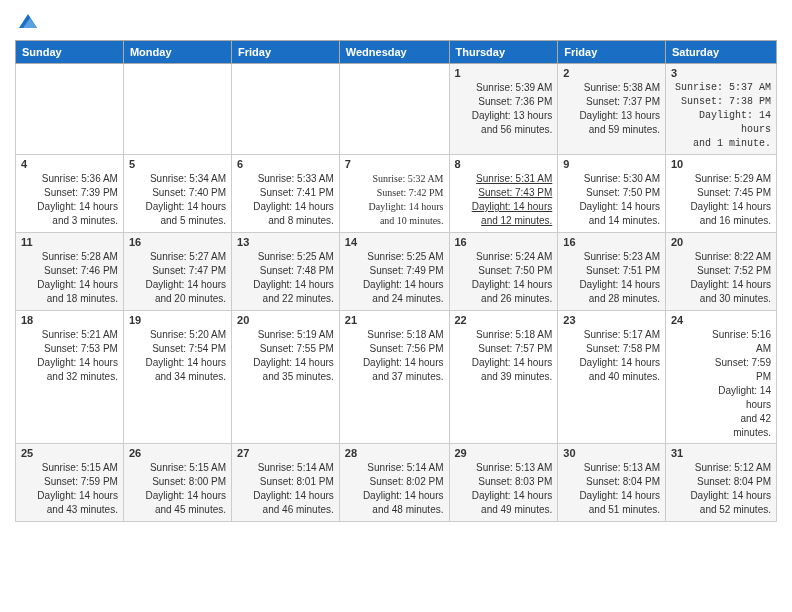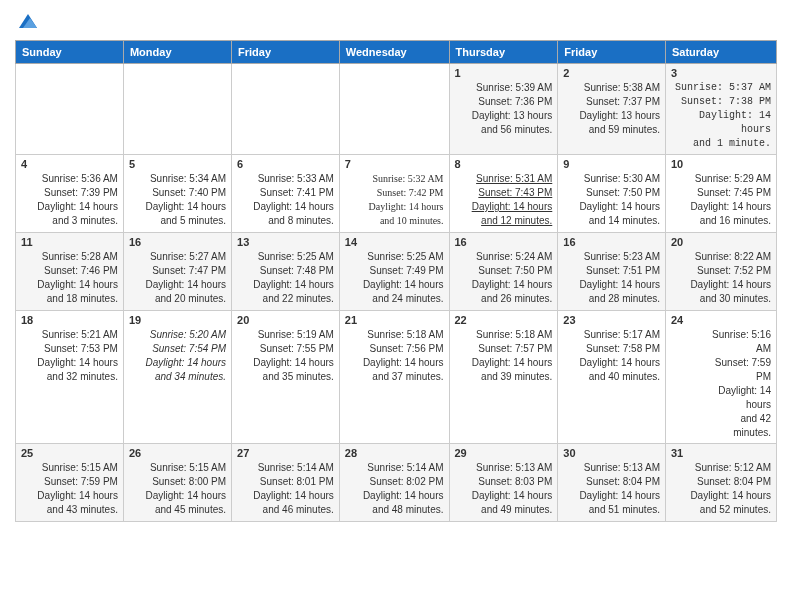--- a/index.html
+++ b/index.html
@@ -267,21 +267,21 @@
         <tr>
           <td>
             <span class="day-number">18</span>
             <div class="day-info" style="white-space: pre-line;">Sunrise: 5:21 AM
 Sunset: 7:53 PM
 Daylight: 14 hours
 and 32 minutes.</div>
           </td>
           <td>
             <span class="day-number">19</span>
-            <div class="day-info" style="white-space: pre-line; font-style: italic;">Sunrise: 5:20 AM
+            <div class="day-info" style="white-space: pre-line;">Sunrise: 5:20 AM
 Sunset: 7:54 PM
 Daylight: 14 hours
 and 34 minutes.</div>
           </td>
           <td>
             <span class="day-number">20</span>
             <div class="day-info" style="white-space: pre-line;">Sunrise: 5:19 AM
 Sunset: 7:55 PM
 Daylight: 14 hours
 and 35 minutes.</div>

